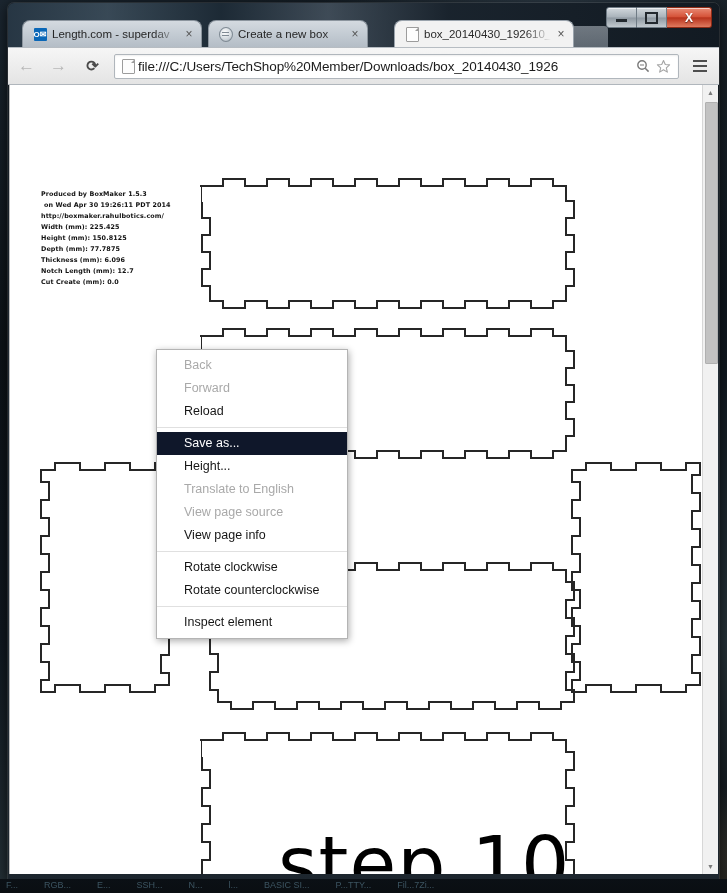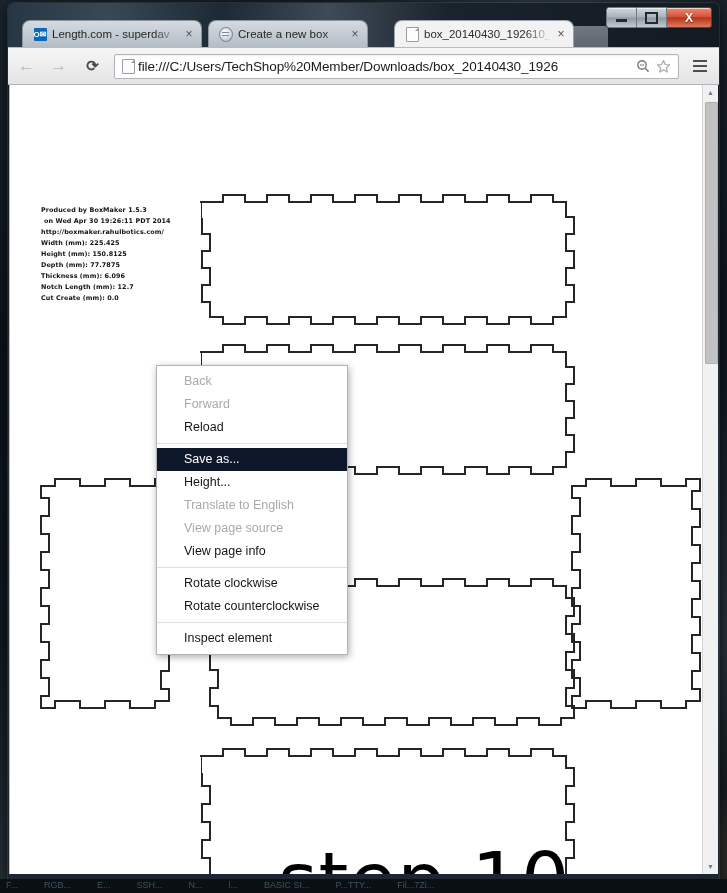--- a/index.html
+++ b/index.html
@@ -199,21 +199,21 @@
   
   #viewport {
     position: absolute; left: 1px; top: 82px;
     width: 709px; height: 789px;
     background: #ffffff;
     border-left: 1px solid #b9b9b9;
     box-sizing: border-box;
     overflow: hidden;
   }
   #page {
-    position: absolute; left: 0; top: 16px; width: 694px; height: 789px;
+    position: absolute; left: 0; top: 0; width: 694px; height: 789px;
     background: #fff;
     overflow: hidden;
   }
 
   
   #scrollbar {
     position: absolute; right: 0; top: 0; width: 15px; height: 789px;
     background: #f1f1f1; border-left: 1px solid #d7d7d7;
   }
   #sb-up, #sb-down {

